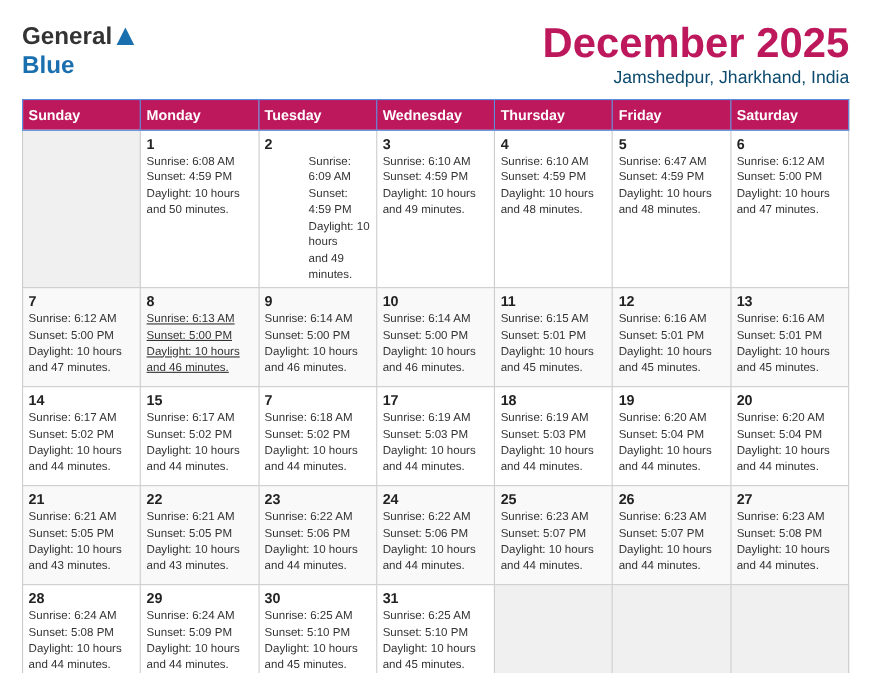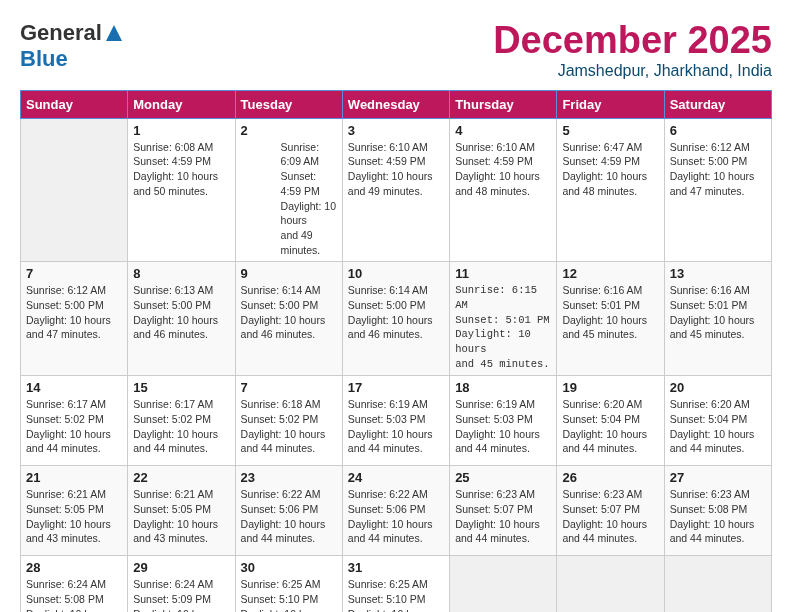--- a/index.html
+++ b/index.html
@@ -173,42 +173,42 @@
       <tr>
         <td>
           <span class="day-num">7</span>
           <div class="day-info" style="white-space: pre-line;">Sunrise: 6:12 AM
 Sunset: 5:00 PM
 Daylight: 10 hours
 and 47 minutes.</div>
         </td>
         <td>
           <span class="day-num">8</span>
-          <div class="day-info" style="white-space: pre-line;">Sunrise: 6:13 AM
+          <div class="day-info" style="white-space: pre-line; text-decoration: underline;">Sunrise: 6:13 AM
 Sunset: 5:00 PM
 Daylight: 10 hours
 and 46 minutes.</div>
         </td>
         <td>
           <span class="day-num">9</span>
           <div class="day-info" style="white-space: pre-line;">Sunrise: 6:14 AM
 Sunset: 5:00 PM
 Daylight: 10 hours
 and 46 minutes.</div>
         </td>
         <td>
           <span class="day-num">10</span>
           <div class="day-info" style="white-space: pre-line;">Sunrise: 6:14 AM
 Sunset: 5:00 PM
 Daylight: 10 hours
 and 46 minutes.</div>
         </td>
         <td>
           <span class="day-num">11</span>
-          <div class="day-info" style="white-space: pre-line; font-family: Liberation Mono, monospace;">Sunrise: 6:15 AM
+          <div class="day-info" style="white-space: pre-line;">Sunrise: 6:15 AM
 Sunset: 5:01 PM
 Daylight: 10 hours
 and 45 minutes.</div>
         </td>
         <td>
           <span class="day-num">12</span>
           <div class="day-info" style="white-space: pre-line;">Sunrise: 6:16 AM
 Sunset: 5:01 PM
 Daylight: 10 hours
 and 45 minutes.</div>

